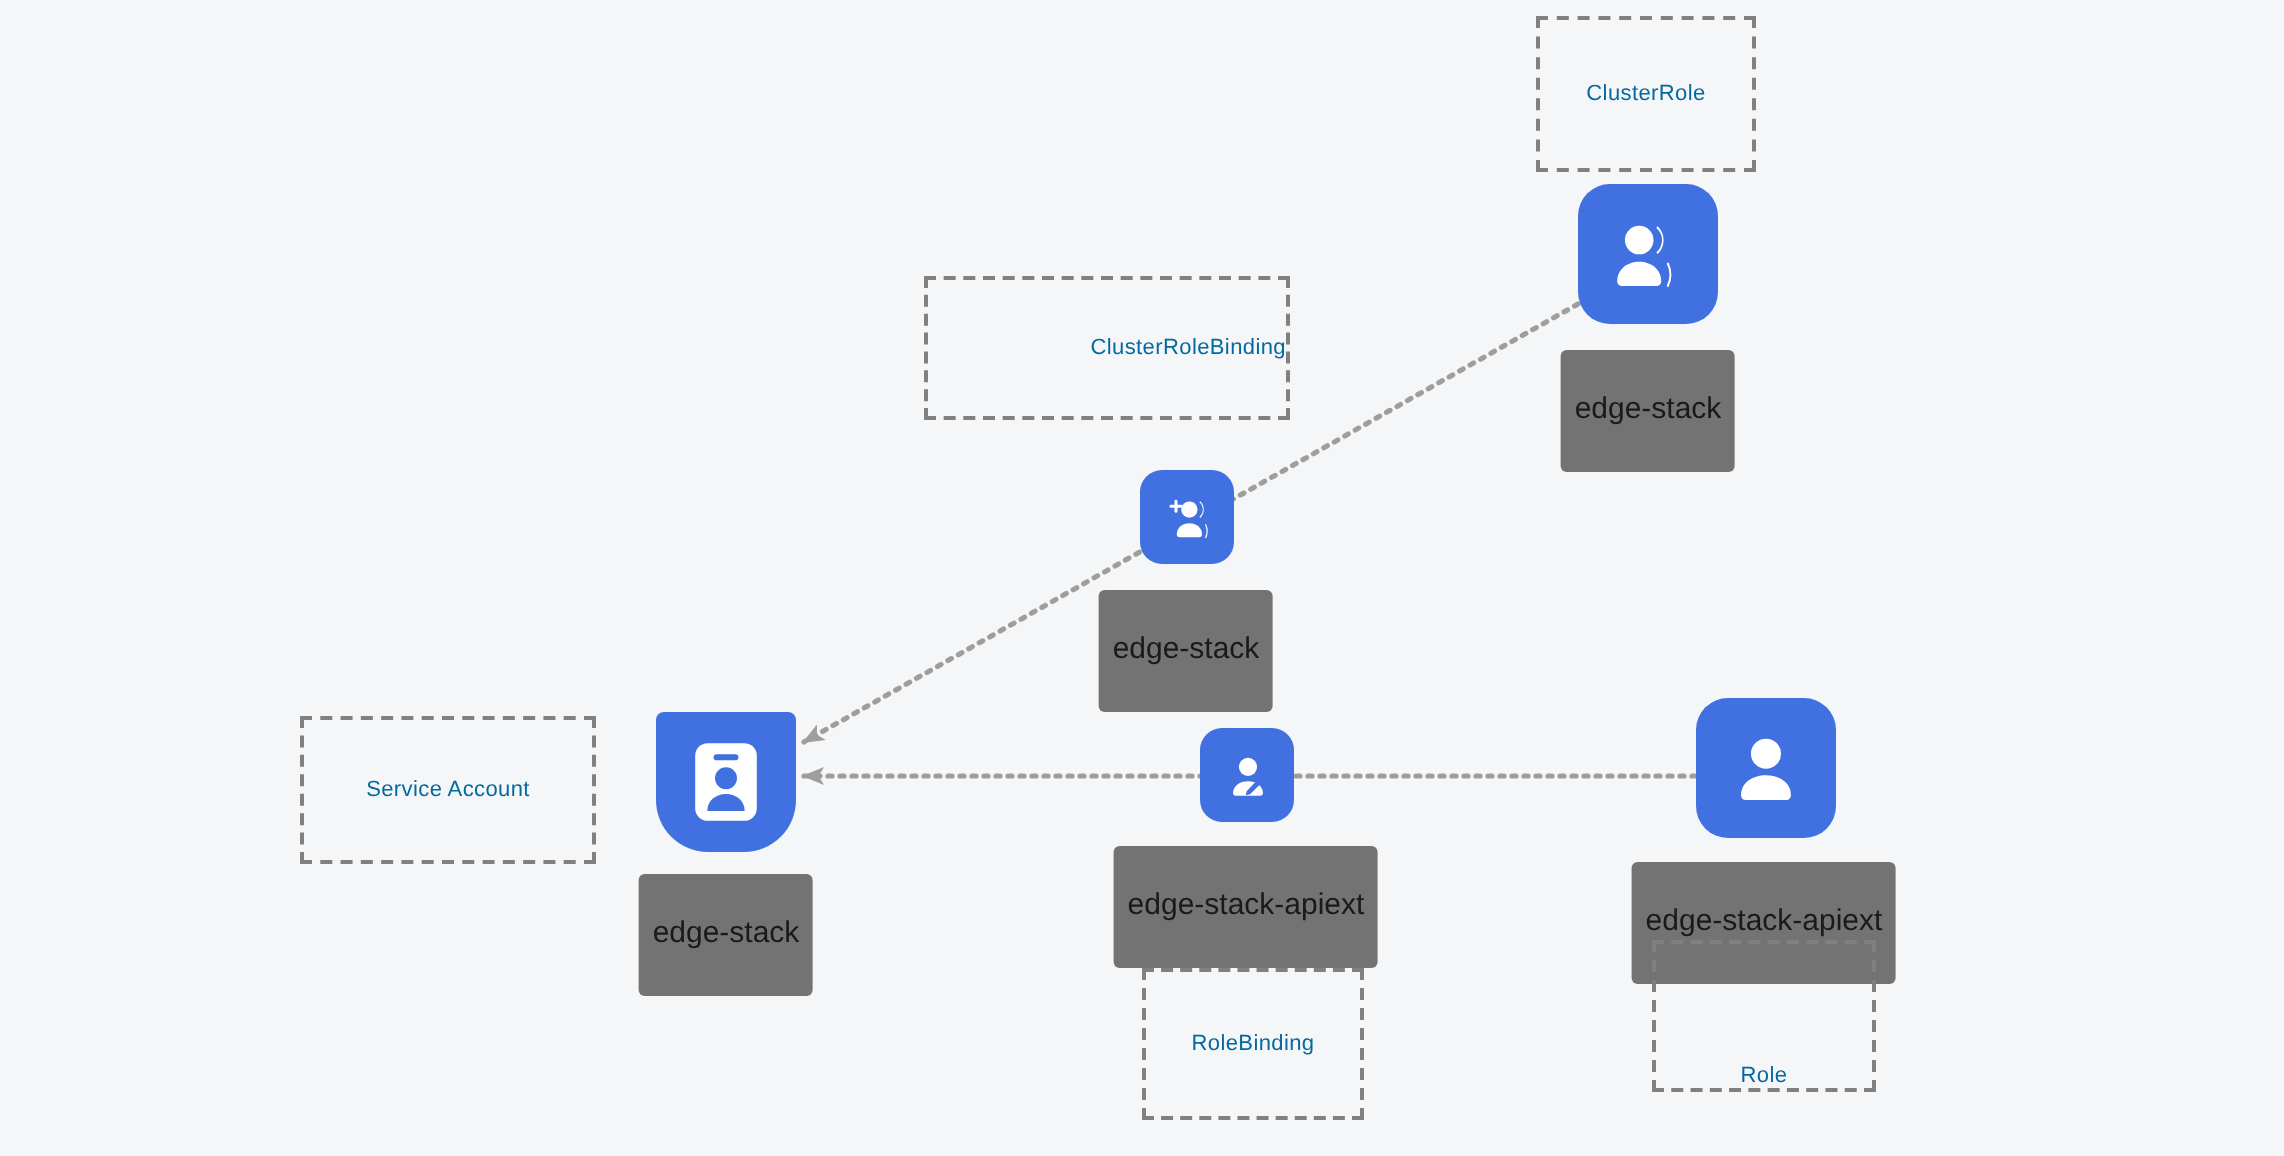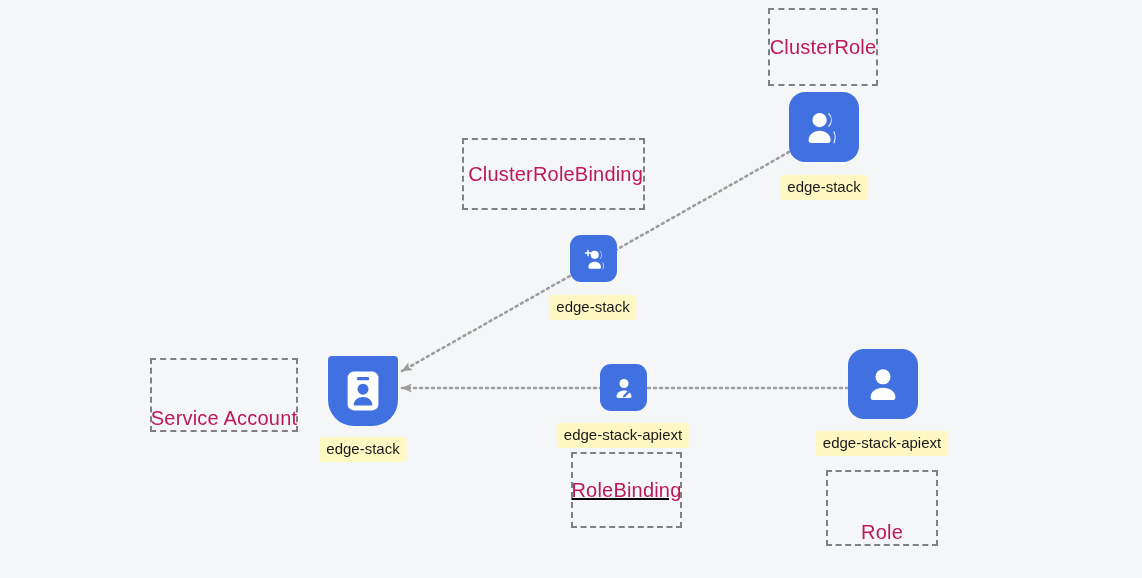--- a/index.html
+++ b/index.html
@@ -35,22 +35,22 @@
   .kind-box {
     position: absolute;
     border: 2px dashed #808080;
     background: transparent;
     display: flex;
     align-items: center;
     justify-content: center;
     box-sizing: border-box;
   }
   .kind-box .kind-label {
-    color: #be185d;
-    font-size: 20px;
+    color: #0369a1;
+    font-size: 11px;
     font-family: "Liberation Sans", sans-serif;
     letter-spacing: 0.2px;
     white-space: nowrap;
   }
 
   
   .node {
     position: absolute;
   }
   .tile {
@@ -70,26 +70,26 @@
   .tile.small {
     border-radius: 11px;
   }
   .tile svg {
     display: block;
   }
 
   
   .name-chip {
     position: absolute;
-    background: #fef9c3;
+    background: #737373;
     color: #1a1a1a;
     font-size: 15px;
     font-family: "Liberation Sans", sans-serif;
     border-radius: 3px;
-    padding: 3px 7px;
+    padding: 21px 7px;
     white-space: nowrap;
     line-height: 1.25;
     transform: translateX(-50%);
   }
 </style>
 </head>
 <body>
 
 <div id="canvas">
 
@@ -133,21 +133,21 @@
         <path d="M7.2 19.1c0-2.9 2.4-4.8 5.4-4.8s5.4 1.9 5.4 4.8c0 0.7-0.5 1.2-1.2 1.2H8.4c-0.7 0-1.2-0.5-1.2-1.2z"></path>
         <path d="M16.9 5.3a4 4 0 0 1 0 6.2 0.7 0.7 0 0 0 0.35 0.45 4.9 4.9 0 0 0 0-7.1 0.7 0.7 0 0 0-0.35 0.45z"></path>
         <path d="M19.3 14.9a6.3 6.3 0 0 1 0 5.5 0.7 0.7 0 0 0 0.45 0.3 7.2 7.2 0 0 0 0-6.1 0.7 0.7 0 0 0-0.45 0.3z"></path>
         <path d="M4.7 7.6h1.5v1.5c0 0.35 0.3 0.65 0.65 0.65s0.65-0.3 0.65-0.65V7.6h1.5c0.35 0 0.65-0.3 0.65-0.65s-0.3-0.65-0.65-0.65H7.5V4.8c0-0.35-0.3-0.65-0.65-0.65S6.2 4.45 6.2 4.8v1.5H4.7c-0.35 0-0.65 0.3-0.65 0.65s0.3 0.65 0.65 0.65z"></path>
       </svg>
     </div>
   </div>
 
   <div class="name-chip" style="left:593px; top:295px;">edge-stack</div>
 
-  <div class="kind-box" style="left:150px; top:358px; width:148px; height:74px;align-items:flex-end;">
+  <div class="kind-box" style="left:150px; top:358px; width:148px; height:74px;">
     <span class="kind-label">Service Account</span>
   </div>
 
   <div class="node" style="left:328px; top:356px; width:70px; height:70px;">
     <div class="tile badge" style="width:70px; height:70px;">
       <svg width="38" height="44" viewBox="0 0 20 24" fill="#ffffff">
         <rect x="1.6" y="1.4" width="16.8" height="21.2" rx="3.4"></rect>
         <rect x="6.6" y="4.4" width="6.8" height="1.7" rx="0.85" fill="#4171e0"></rect>
         <circle cx="10" cy="11" r="3" fill="#4171e0"></circle>
         <path d="M4.9 19.9c0-2.8 2.3-4.6 5.1-4.6s5.1 1.8 5.1 4.6z" fill="#4171e0"></path>
@@ -163,21 +163,21 @@
         <circle cx="12" cy="8.1" r="3.9"></circle>
         <path d="M5.6 19.3c0-3.1 2.9-5.1 6.4-5.1s6.4 2 6.4 5.1c0 0.7-0.5 1.2-1.2 1.2H6.8c-0.7 0-1.2-0.5-1.2-1.2z"></path>
         <path d="M15.6 14.1l1.5 1.5-4.2 4.2-1.9 0.5 0.5-1.9z" fill="#4171e0"></path>
         <path d="M16.3 13.4l0.9-0.9 1.5 1.5-0.9 0.9z" fill="#4171e0"></path>
       </svg>
     </div>
   </div>
 
   <div class="name-chip" style="left:623px; top:423px;">edge-stack-apiext</div>
 
-  <div class="kind-box" style="left:571px; top:452px; width:111px; height:76px;text-decoration:underline;">
+  <div class="kind-box" style="left:571px; top:484px; width:111px; height:76px;">
     <span class="kind-label">RoleBinding</span>
   </div>
 
   <div class="node" style="left:848px; top:349px; width:70px; height:70px;">
     <div class="tile rounded" style="width:70px; height:70px;">
       <svg width="44" height="44" viewBox="0 0 24 24" fill="#ffffff">
         <circle cx="12" cy="8.1" r="4.1"></circle>
         <path d="M5.2 19.4c0-3.3 3-5.4 6.8-5.4s6.8 2.1 6.8 5.4c0 0.8-0.6 1.3-1.3 1.3H6.5c-0.8 0-1.3-0.5-1.3-1.3z"></path>
       </svg>
     </div>

